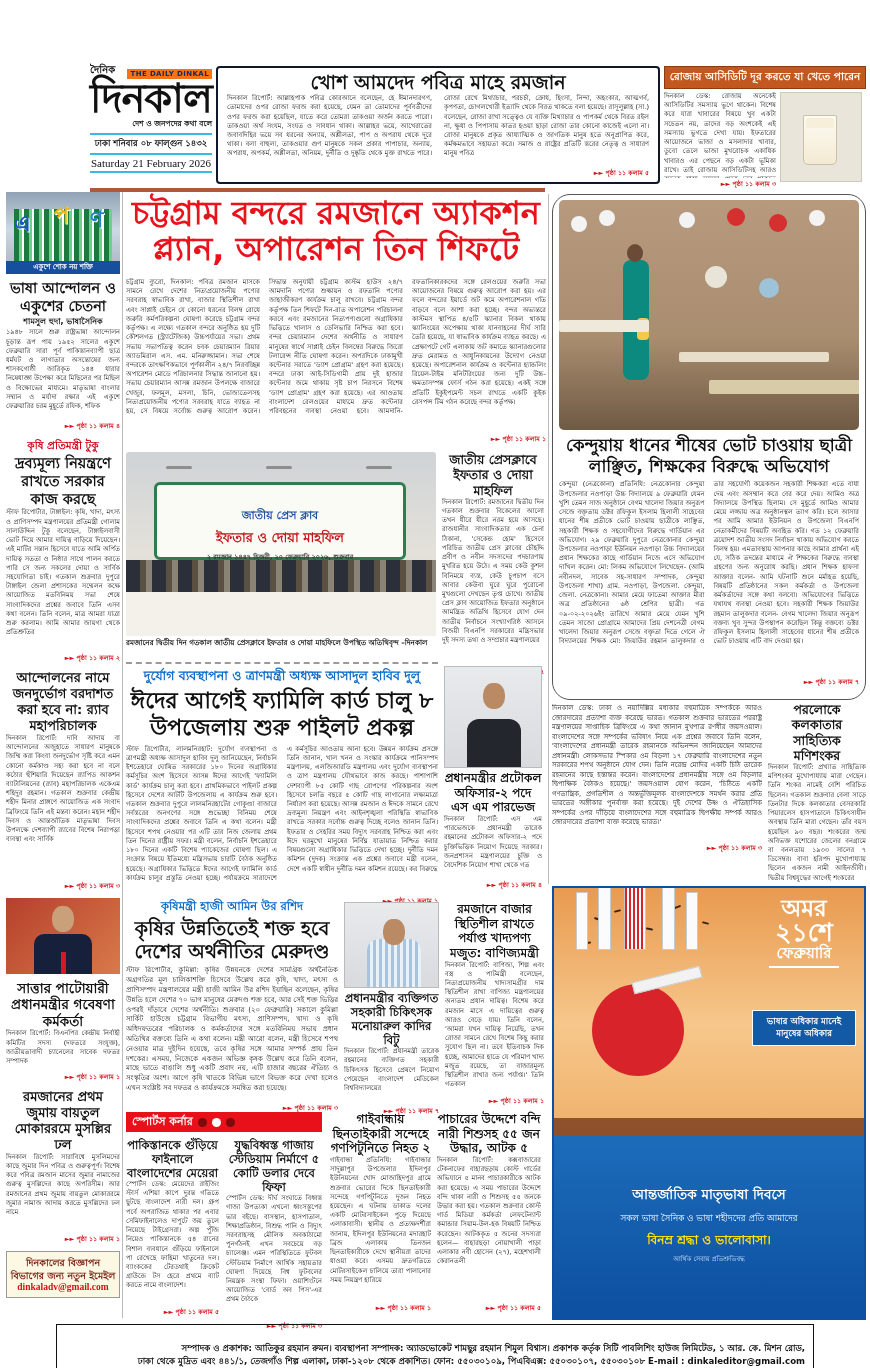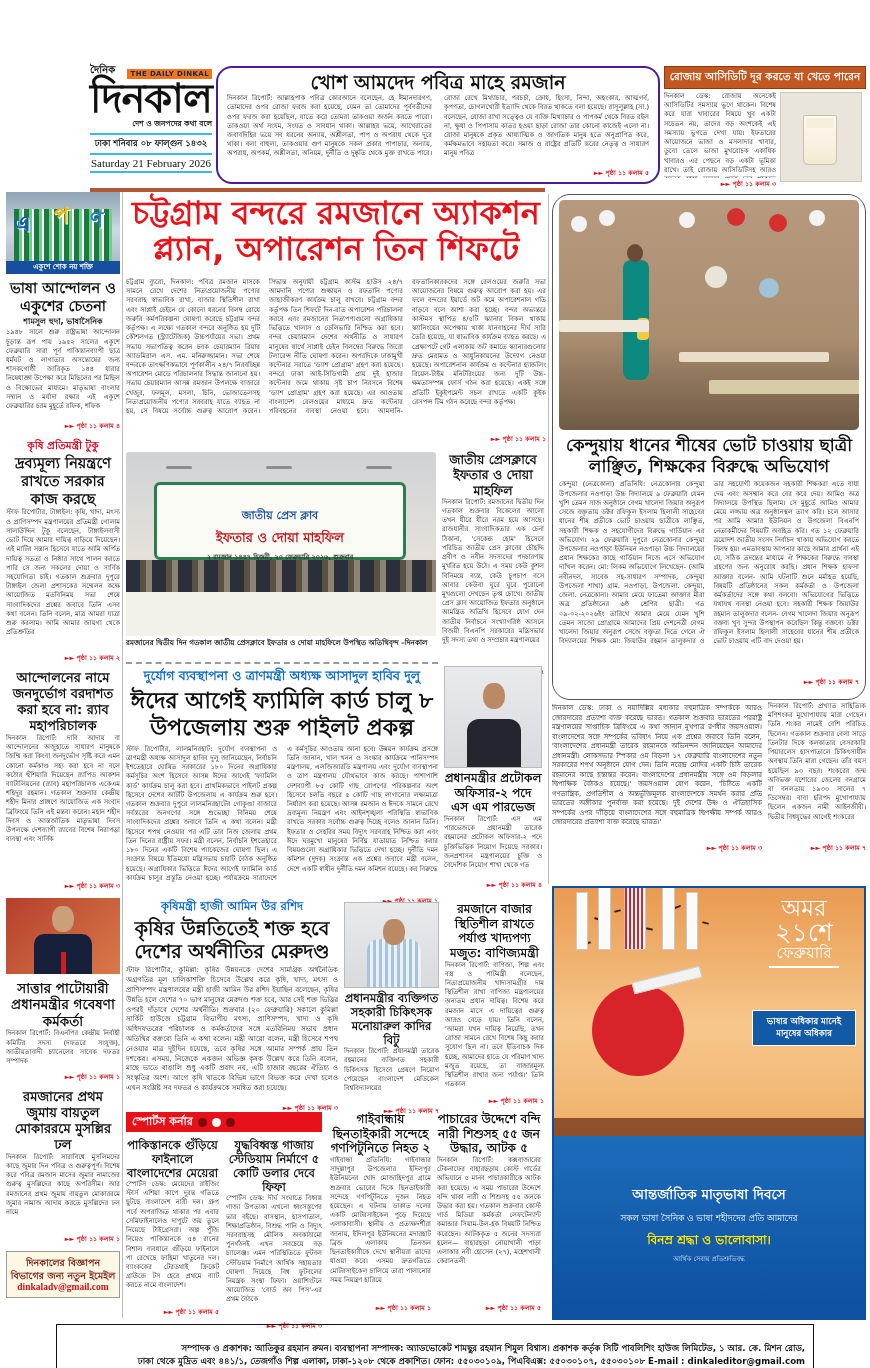--- a/index.html
+++ b/index.html
@@ -27,22 +27,22 @@
 
   
   .art-head { font-weight:800; text-align:center; line-height:1.22; }
   .art-body { font-size:6.6px; line-height:1.4; text-align:justify; overflow:hidden; }
   .jump { display:block; text-align:right; font-size:6.3px; font-weight:bold; color:#d40f17; margin-top:1px; }
   .kicker-red { color:#d6001c; font-weight:800; text-align:center; font-size:10.5px; }
   .kicker-blue { color:#0f6cc9; font-weight:800; text-align:center; }
   .byline { font-weight:bold; text-align:center; font-size:8px; }
 
   
-  .welcome { left:216px; top:66px; width:444px; height:118px; border:2px solid #4c1d95;
-             border-radius:16px; padding:3px 9px; }
+  .welcome { left:216px; top:66px; width:444px; height:118px; border:2px solid #0f172a;
+             border-radius:4px; padding:3px 9px; }
   .welcome .art-head { font-size:19px; }
   .welcome .art-body { column-count:2; column-gap:12px; height:82px; font-size:6.6px; }
   .welcome .jump { position:absolute; right:9px; bottom:3px; background:#fff; }
 
   
   .acidity { left:664px; top:66px; width:202px; height:122px; }
   .ac-banner { background:#c2571f; border:1px solid #8c3a12; color:#fff; font-weight:800;
                font-size:10.5px; text-align:center; padding:2px 0; }
   .ac-row { display:flex; gap:4px; margin-top:3px; }
   .ac-text { width:112px; }
@@ -154,21 +154,21 @@
   .sp1 .art-body, .sp2 .art-body { height:126px; }
   .gaib { left:330px; top:1112px; width:101px; }
   .traf { left:437px; top:1112px; width:104px; }
   .gaib .art-head, .traf .art-head { font-size:12px; }
   .gaib .art-body, .traf .art-body { height:146px; }
 
   
   .bankad { left:552px; top:886px; width:314px; height:434px; border:2px solid #0d4fa0; overflow:hidden; }
   .ba-sky { position:absolute; left:0; top:0; right:0; height:248px;
             background:linear-gradient(180deg,#e99a50,#f6c78b 55%,#f0b06a); }
-  .ba-title { position:absolute; right:8px; top:8px; width:104px; text-align:center; color:#fff; font-weight:400; line-height:1.05; }
+  .ba-title { position:absolute; right:8px; top:8px; width:104px; text-align:center; color:#fff; font-weight:700; line-height:1.05; }
   .ba-t1 { font-size:23px; } .ba-t2 { font-size:25px; } .ba-t3 { font-size:15px; }
   .ba-uline { width:70px; height:2px; background:#fff; margin:4px auto; }
   .ba-slogan { position:absolute; right:8px; top:122px; width:104px; background:#1259a6; border:1px solid #fff;
                color:#fff; font-size:8.5px; font-weight:bold; text-align:center; padding:5px 3px; line-height:1.4; }
   .ba-sun { position:absolute; left:38px; top:96px; width:92px; height:92px; background:#d8232a; border-radius:50%; }
   .ba-col { position:absolute; background:#fbfbfb; border:1px solid #c9c9c9; bottom:186px; }
   .ba-colmid { background:repeating-linear-gradient(90deg,#d8232a 0 2px,#fff 2px 4px); }
   .ba-cap { position:absolute; left:78px; top:86px; width:70px; height:12px; background:#f2f2f2;
             border:1px solid #c9c9c9; transform:rotate(-14deg); }
   .ba-grass { position:absolute; left:0; right:0; top:230px; height:18px; background:#7c3f20; opacity:.85; }
@@ -343,20 +343,21 @@
     <div class="art-body">দিনকাল রিপোর্ট: এস এম পারভেজকে প্রধানমন্ত্রী তারেক রহমানের প্রটোকল অফিসার-২ পদে চুক্তিভিত্তিক নিয়োগ দিয়েছে সরকার। জনপ্রশাসন মন্ত্রণালয়ের চুক্তি ও বৈদেশিক নিয়োগ শাখা থেকে গত</div>
     <span class="jump">►► পৃষ্ঠা ১১ কলাম ৪</span>
   </div>
 
   <div class="abs india">
     <div class="art-body">দিনকাল ডেস্ক: ঢাকা ও নয়াদিল্লির মধ্যকার বহুমাত্রিক সম্পর্ককে আরও জোরদারের প্রত্যাশা ব্যক্ত করেছে ভারত। গতকাল শুক্রবার ভারতের পররাষ্ট্র মন্ত্রণালয়ের সাপ্তাহিক ব্রিফিংয়ে এ কথা জানান মুখপাত্র রণধীর জয়সওয়াল। বাংলাদেশের সঙ্গে সম্পর্কের ভবিষ্যৎ নিয়ে এক প্রশ্নের জবাবে তিনি বলেন, 'বাংলাদেশের প্রধানমন্ত্রী তারেক রহমানকে অভিনন্দন জানিয়েছেন আমাদের প্রধানমন্ত্রী। লোকসভার স্পিকার ওম বিড়লা ১৭ ফেব্রুয়ারি বাংলাদেশের নতুন সরকারের শপথ অনুষ্ঠানে যোগ দেন। তিনি নরেন্দ্র মোদির একটি চিঠি তারেক রহমানের কাছে হস্তান্তর করেন। বাংলাদেশের প্রধানমন্ত্রীর সঙ্গে ওম বিড়লার দ্বিপাক্ষিক বৈঠকও হয়েছে।' জয়সওয়াল যোগ করেন, 'চিঠিতে একটি গণতান্ত্রিক, প্রগতিশীল ও অন্তর্ভুক্তিমূলক বাংলাদেশকে সমর্থন করার প্রতি ভারতের অঙ্গীকার পুনর্ব্যক্ত করা হয়েছে। দুই দেশের উষ্ণ ও ঐতিহাসিক সম্পর্কের ওপর দাঁড়িয়ে বাংলাদেশের সঙ্গে বহুমাত্রিক দ্বিপক্ষীয় সম্পর্ক আরও জোরদারের প্রত্যাশা ব্যক্ত করেছে ভারত।'</div>
     <span class="jump">►► পৃষ্ঠা ১১ কলাম ৩</span>
   </div>
 
   <div class="abs mani">
+    <div class="art-head">পরলোকে কলকাতার সাহিত্যিক মণিশংকর</div>
     <div class="art-body">দিনকাল রিপোর্ট: প্রখ্যাত সাহিত্যিক মণিশংকর মুখোপাধ্যায় মারা গেছেন। তিনি শংকর নামেই বেশি পরিচিত ছিলেন। গতকাল শুক্রবার বেলা সাড়ে তিনটার দিকে কলকাতার বেসরকারি পিয়ারলেস হাসপাতালে চিকিৎসাধীন অবস্থায় তিনি মারা গেছেন। তাঁর বয়স হয়েছিল ৯৩ বছর। শংকরের জন্ম অবিভক্ত যশোরের জেলের বনগ্রামে বা বনলতায় ১৯৩৩ সালের ৭ ডিসেম্বর। বাবা হরিপদ মুখোপাধ্যায় ছিলেন একজন নামী আইনজীবী। দ্বিতীয় বিশ্বযুদ্ধের আগেই শংকরের</div>
     <span class="jump">►► পৃষ্ঠা ১১ কলাম ৭</span>
   </div>
 
   <div class="abs agri">
     <div class="kicker-blue">কৃষিমন্ত্রী হাজী আমিন উর রশিদ</div>
     <div class="art-head">কৃষির উন্নতিতেই শক্ত হবে দেশের অর্থনীতির মেরুদণ্ড</div>
     <div class="art-body">স্টাফ রিপোর্টার, কুমিল্লা: কৃষির উন্নয়নকে দেশের সামগ্রিক অর্থনৈতিক অগ্রগতির মূল চালিকাশক্তি হিসেবে উল্লেখ করে কৃষি, খাদ্য, মৎস্য ও প্রাণিসম্পদ মন্ত্রণালয়ের মন্ত্রী হাজী আমিন উর রশিদ ইয়াছিন বলেছেন, কৃষির উন্নতি হলে দেশের ৭০ ভাগ মানুষের মেরুদণ্ড শক্ত হবে, আর সেই শক্ত ভিত্তির ওপরই দাঁড়াবে দেশের অর্থনীতি। শুক্রবার (২০ ফেব্রুয়ারি) সকালে কুমিল্লা সার্কিট হাউজে চট্টগ্রাম বিভাগীয় মৎস্য, প্রাণিসম্পদ, খাদ্য ও কৃষি অধিদফতরের পরিচালক ও কর্মকর্তাদের সঙ্গে মতবিনিময় সভায় প্রধান অতিথির বক্তব্যে তিনি এ কথা বলেন। মন্ত্রী আরো বলেন, মন্ত্রী হিসেবে শপথ নেওয়ার মাত্র দুইদিন হয়েছে, তবে কৃষির সঙ্গে আমার সম্পর্ক প্রায় তিন দশকের। এসময়, নিজেকে একজন অভিজ্ঞ কৃষক উল্লেখ করে তিনি বলেন, মাছে ভাতে বাঙালি শুধু একটি প্রবাদ নয়, এটি হাজার বছরের ঐতিহ্য ও সংস্কৃতির অংশ। আগে কৃষি খাতকে বিভিন্ন ভাগে বিভক্ত করে দেখা হলেও এখন সংশ্লিষ্ট সব দফতর ও কার্যক্রমকে সমন্বিত করা হয়েছে।</div>
     <span class="jump">►► পৃষ্ঠা ১১ কলাম ৩</span>
   </div>

